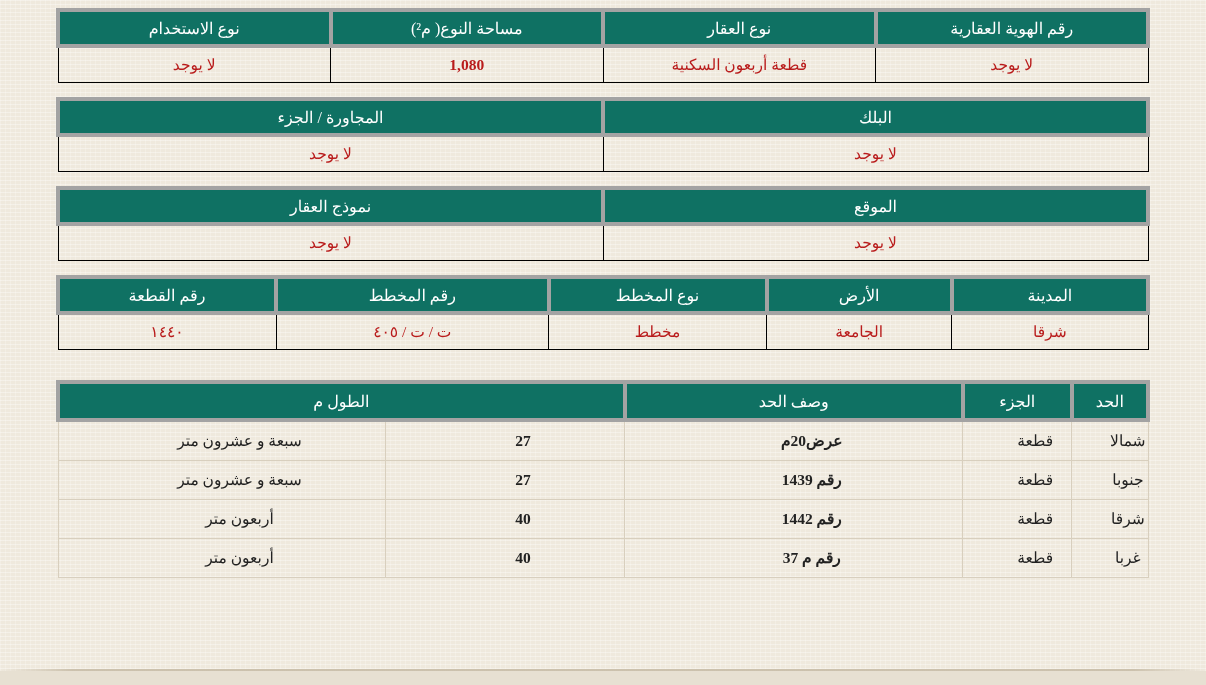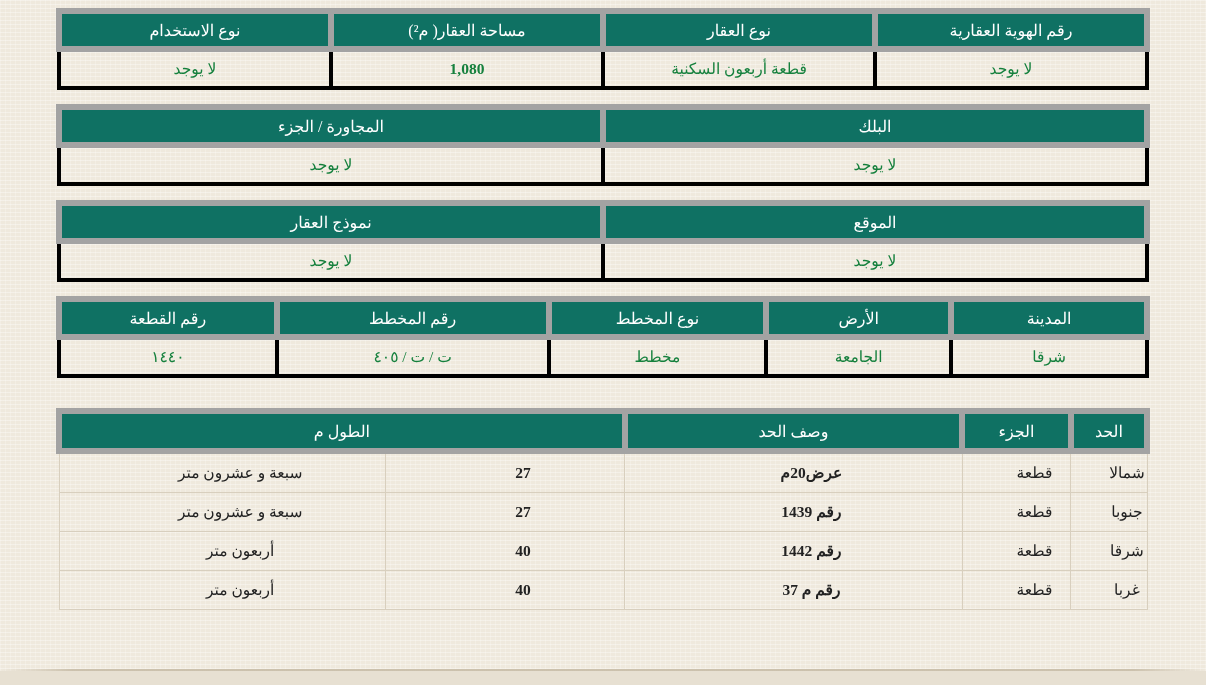--- a/index.html
+++ b/index.html
@@ -42,28 +42,28 @@
     vertical-align: middle;
     font-size: 15.5px;
     padding: 0;
   }
   .hdr th {
     background: #0f7163;
     color: #ffffff;
     height: 32px;
     font-weight: normal;
     font-size: 16px;
-    border: 6px solid #a3a3a3;
+    border: 4px solid #a3a3a3;
     letter-spacing: 0;
   }
   .val td {
     background: transparent;
     height: 34px;
-    color: #15803d;
-    border: 4px solid #000000;
+    color: #b91c1c;
+    border: 1px solid #000000;
   }
   .blank-row td {
     border: none;
     height: 14px;
     background: transparent;
   }
   
   .tbl-bounds { margin-top: 4px; }
   .tbl-bounds .hdr th { height: 34px; margin-top: 48px; }
   .tbl-bounds td {
@@ -102,21 +102,21 @@
     <colgroup>
       <col style="width:25%">
         <col style="width:25%">
         <col style="width:25%">
         <col style="width:25%">
     </colgroup>
     <tbody>
       <tr class="hdr">
         <th>رقم الهوية العقارية</th>
         <th>نوع العقار</th>
-        <th>مساحة العقار( م²)</th>
+        <th>مساحة النوع( م²)</th>
         <th>نوع الاستخدام</th>
       </tr>
       <tr class="val">
         <td>لا يوجد</td>
         <td>قطعة أربعون السكنية</td>
         <td class="num">1,080</td>
         <td>لا يوجد</td>
       </tr>
 
       <tr class="blank-row">

